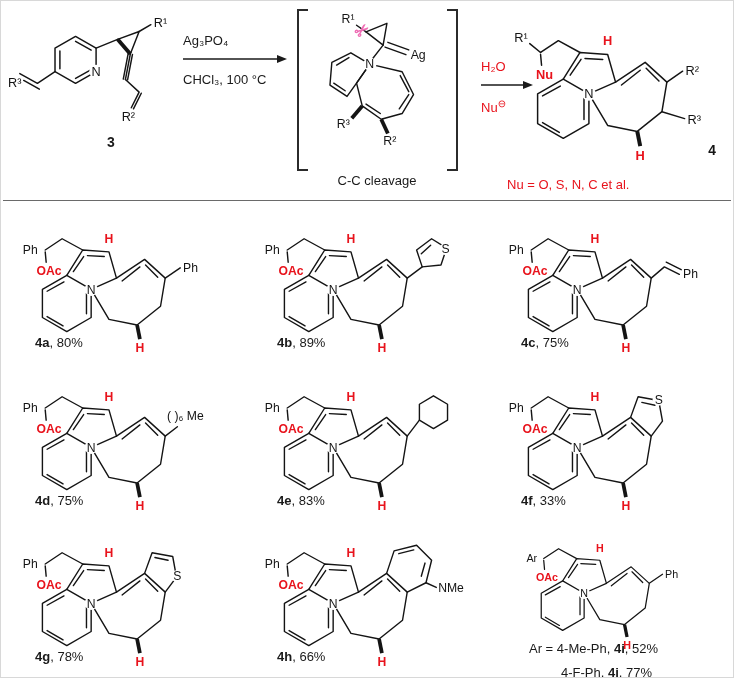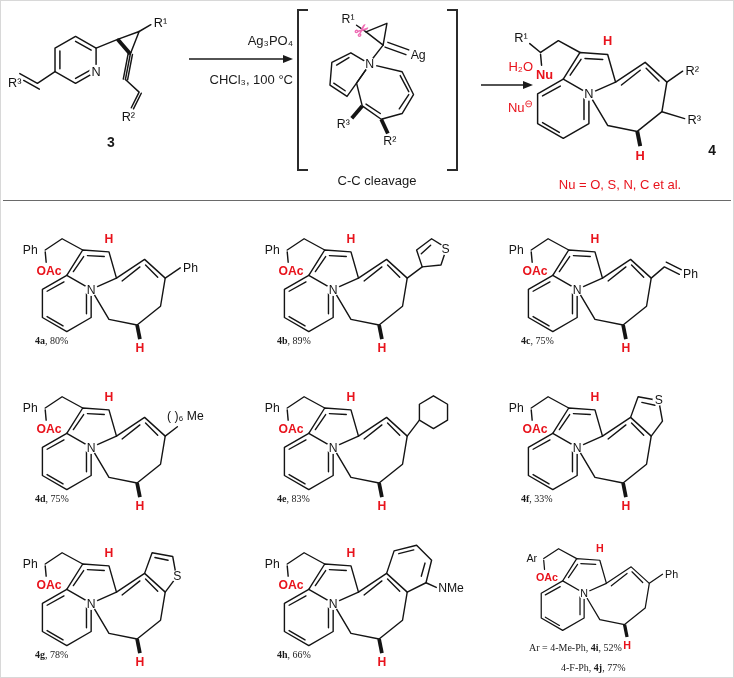--- a/index.html
+++ b/index.html
@@ -10,29 +10,29 @@
   svg text{font-family:"Liberation Sans",sans-serif;font-size:13px;fill:#141414;}
   .atom{text-anchor:middle;}
   .mid{text-anchor:middle;}
   .end{text-anchor:end;}
   .red{fill:#e8131c;font-weight:bold;}
   .rtx{color:#e8131c;}
   .bond{stroke:#141414;stroke-width:1.5;fill:none;stroke-linecap:round;stroke-linejoin:round;}
   .wedge{stroke:#141414;stroke-width:4;fill:none;stroke-linecap:butt;}
   .mask{fill:#ffffff;}
   .scissors{fill:#ef6eb5;font-size:18px;font-weight:bold;}
-  .cond{position:absolute;text-align:right;font-size:13px;line-height:1.5;}
-  .caption{position:absolute;left:26px;top:130px;font-size:10px;white-space:nowrap;font-family:Liberation Serif, serif;}
+  .cond{position:absolute;text-align:left;font-size:13px;line-height:1.5;}
+  .caption{position:absolute;left:26px;top:130px;font-size:13px;white-space:nowrap;}
   .cell{position:absolute;width:236px;height:156px;}
   .struct{position:absolute;left:6px;top:0;width:202px;height:150px;}
   .bk{position:absolute;top:8px;width:9px;height:158px;border-top:2px solid #2b2b2b;border-bottom:2px solid #2b2b2b;}
   .bk-l{left:296px;border-left:2px solid #2b2b2b;}
   .bk-r{left:446px;border-right:2px solid #2b2b2b;}
   .divider{position:absolute;left:2px;top:199px;width:728px;border-top:1.5px solid #6a6a6a;}
-  .note{font-size:13px;text-align:center;}
+  .note{font-size:13px;}
   b{font-weight:bold;}
   sup{font-size:10px;}
 </style>
 </head>
 <body>
 
 <svg width="0" height="0" style="position:absolute" aria-hidden="true">
   <defs>
     <g id="core" stroke="#141414" stroke-width="1.5" fill="none" stroke-linecap="round" stroke-linejoin="round">
       <path d="M55,75 L81,90 L81,120 L55,135 L29,120 L29,90 Z"></path>

